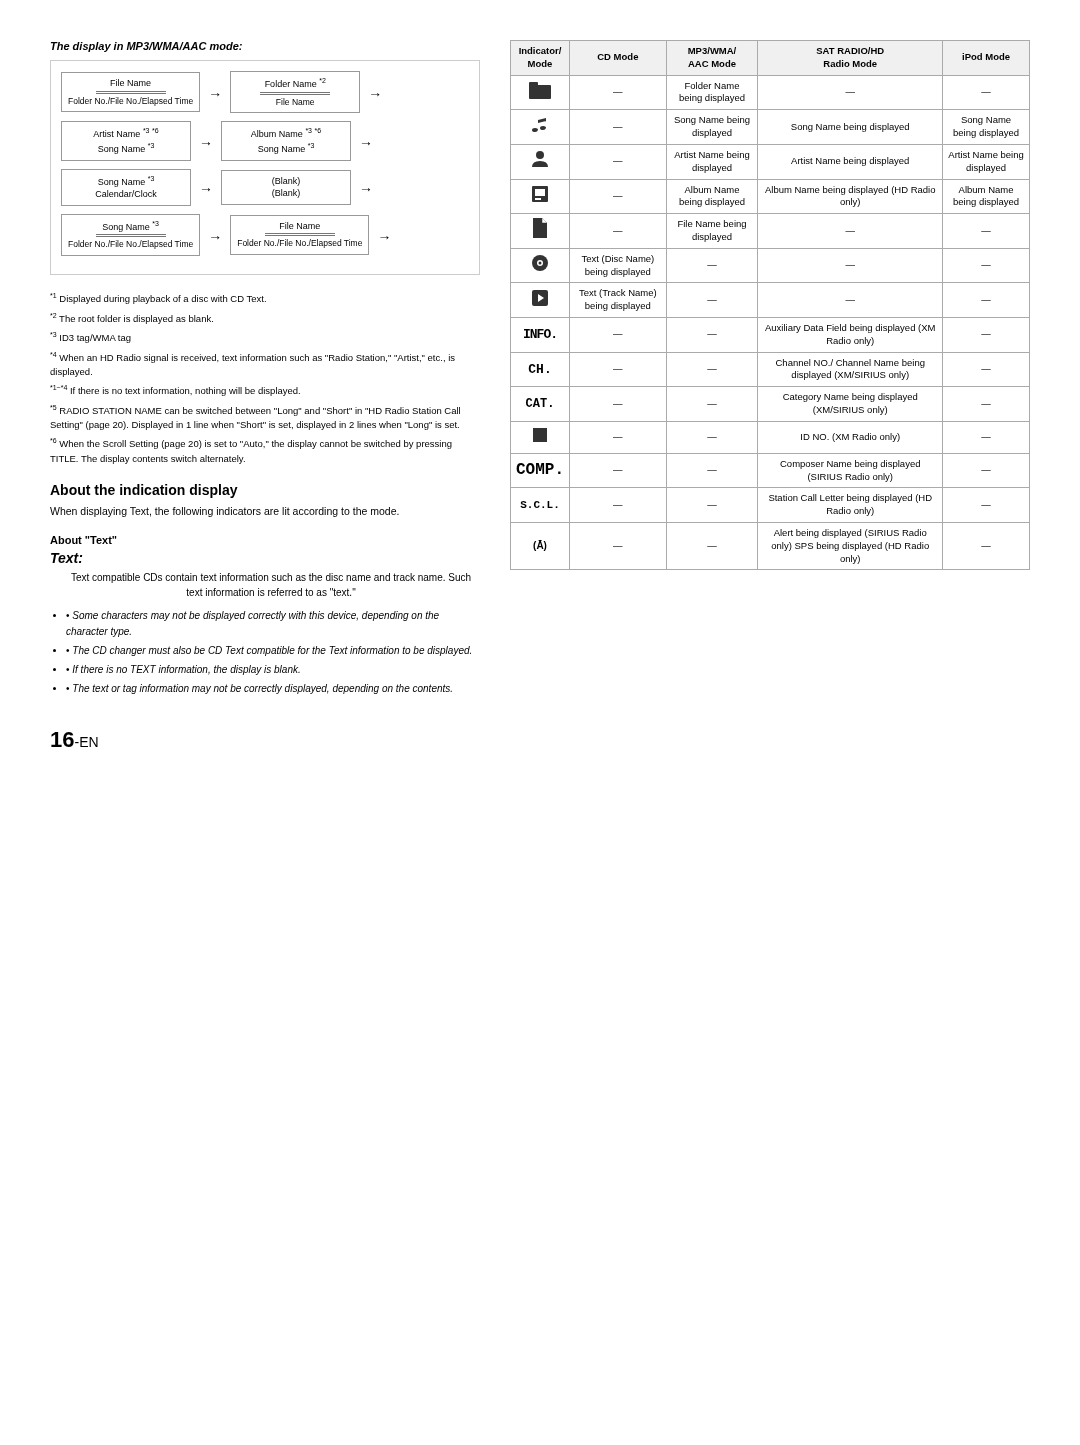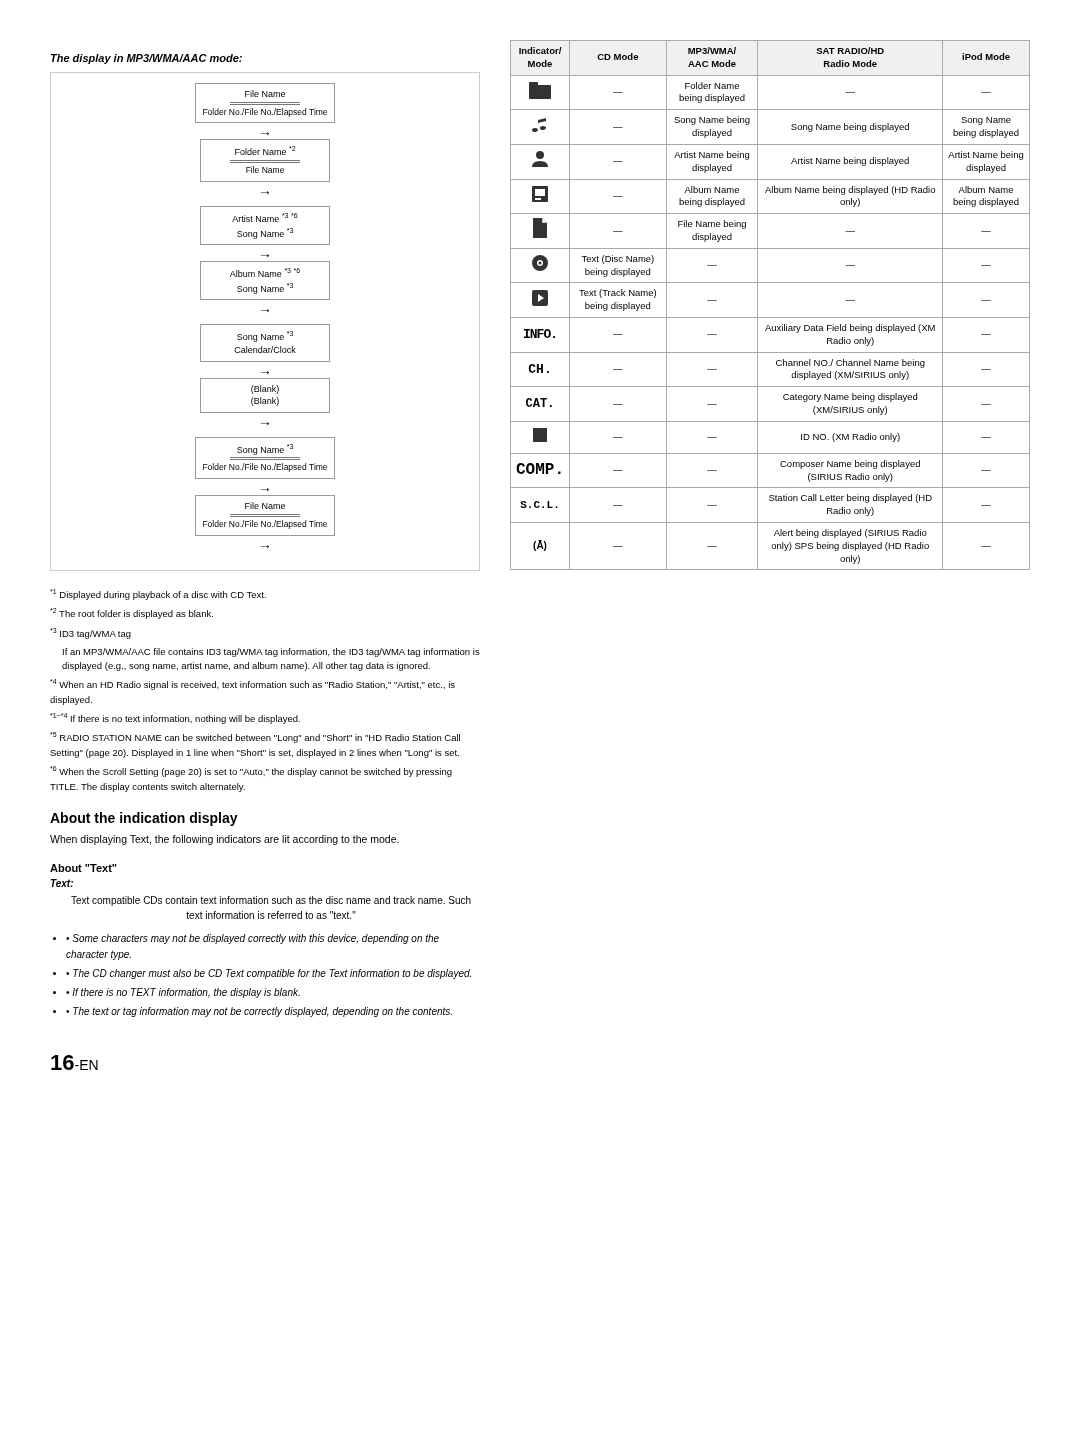--- a/index.html
+++ b/index.html
@@ -22,34 +22,32 @@
     }
     .right-col {
       flex: 1;
       max-width: 520px;
     }
     .section-title {
       font-style: italic;
       font-weight: bold;
       font-size: 11px;
       margin-bottom: 8px;
-      margin-top: 12px;
     }
     
     .diagram {
       border: 1px solid #ccc;
       padding: 10px;
       margin-bottom: 16px;
       font-size: 10px;
     }
     .diagram-row {
       display: flex;
       align-items: center;
       margin-bottom: 8px;
-      flex-direction: column;
     }
     .diagram-box {
       border: 1px solid #999;
       padding: 4px 6px;
       min-width: 130px;
       font-size: 9.5px;
       line-height: 1.4;
       text-align: center;
     }
     .diagram-arrow {
@@ -106,21 +104,21 @@
     }
     
     .about-text-heading {
       font-weight: bold;
       font-size: 11px;
       margin-bottom: 4px;
     }
     .about-text-subheading {
       font-weight: bold;
       font-style: italic;
-      font-size: 10px;
+      font-size: 14px;
       margin-bottom: 4px;
     }
     .about-text-body {
       font-size: 10px;
       line-height: 1.5;
       margin-bottom: 8px;
       margin-left: 12px;
       text-align: center;
     }
     .bullet-list {
@@ -228,23 +226,20 @@
     <div class="footnotes">
       <div class="footnote-item">
         <sup>*1</sup> <span>Displayed during playback of a disc with CD Text.</span>
       </div>
       <div class="footnote-item">
         <sup>*2</sup> <span>The root folder is displayed as blank.</span>
       </div>
       <div class="footnote-item">
         <sup>*3</sup> <span>ID3 tag/WMA tag</span>
       </div>
-      <div class="footnote-item footnote-indent">
-        <span>If an MP3/WMA/AAC file contains ID3 tag/WMA tag information, the ID3 tag/WMA tag information is displayed (e.g., song name, artist name, and album name). All other tag data is ignored.</span>
-      </div>
       <div class="footnote-item">
         <sup>*4</sup> <span>When an HD Radio signal is received, text information such as "Radio Station," "Artist," etc., is displayed.</span>
       </div>
       <div class="footnote-item">
         <sup>*1~*4</sup> <span>If there is no text information, nothing will be displayed.</span>
       </div>
       <div class="footnote-item">
         <sup>*5</sup> <span>RADIO STATION NAME can be switched between "Long" and "Short" in "HD Radio Station Call Setting" (page 20). Displayed in 1 line when "Short" is set, displayed in 2 lines when "Long" is set.</span>
       </div>
       <div class="footnote-item">

